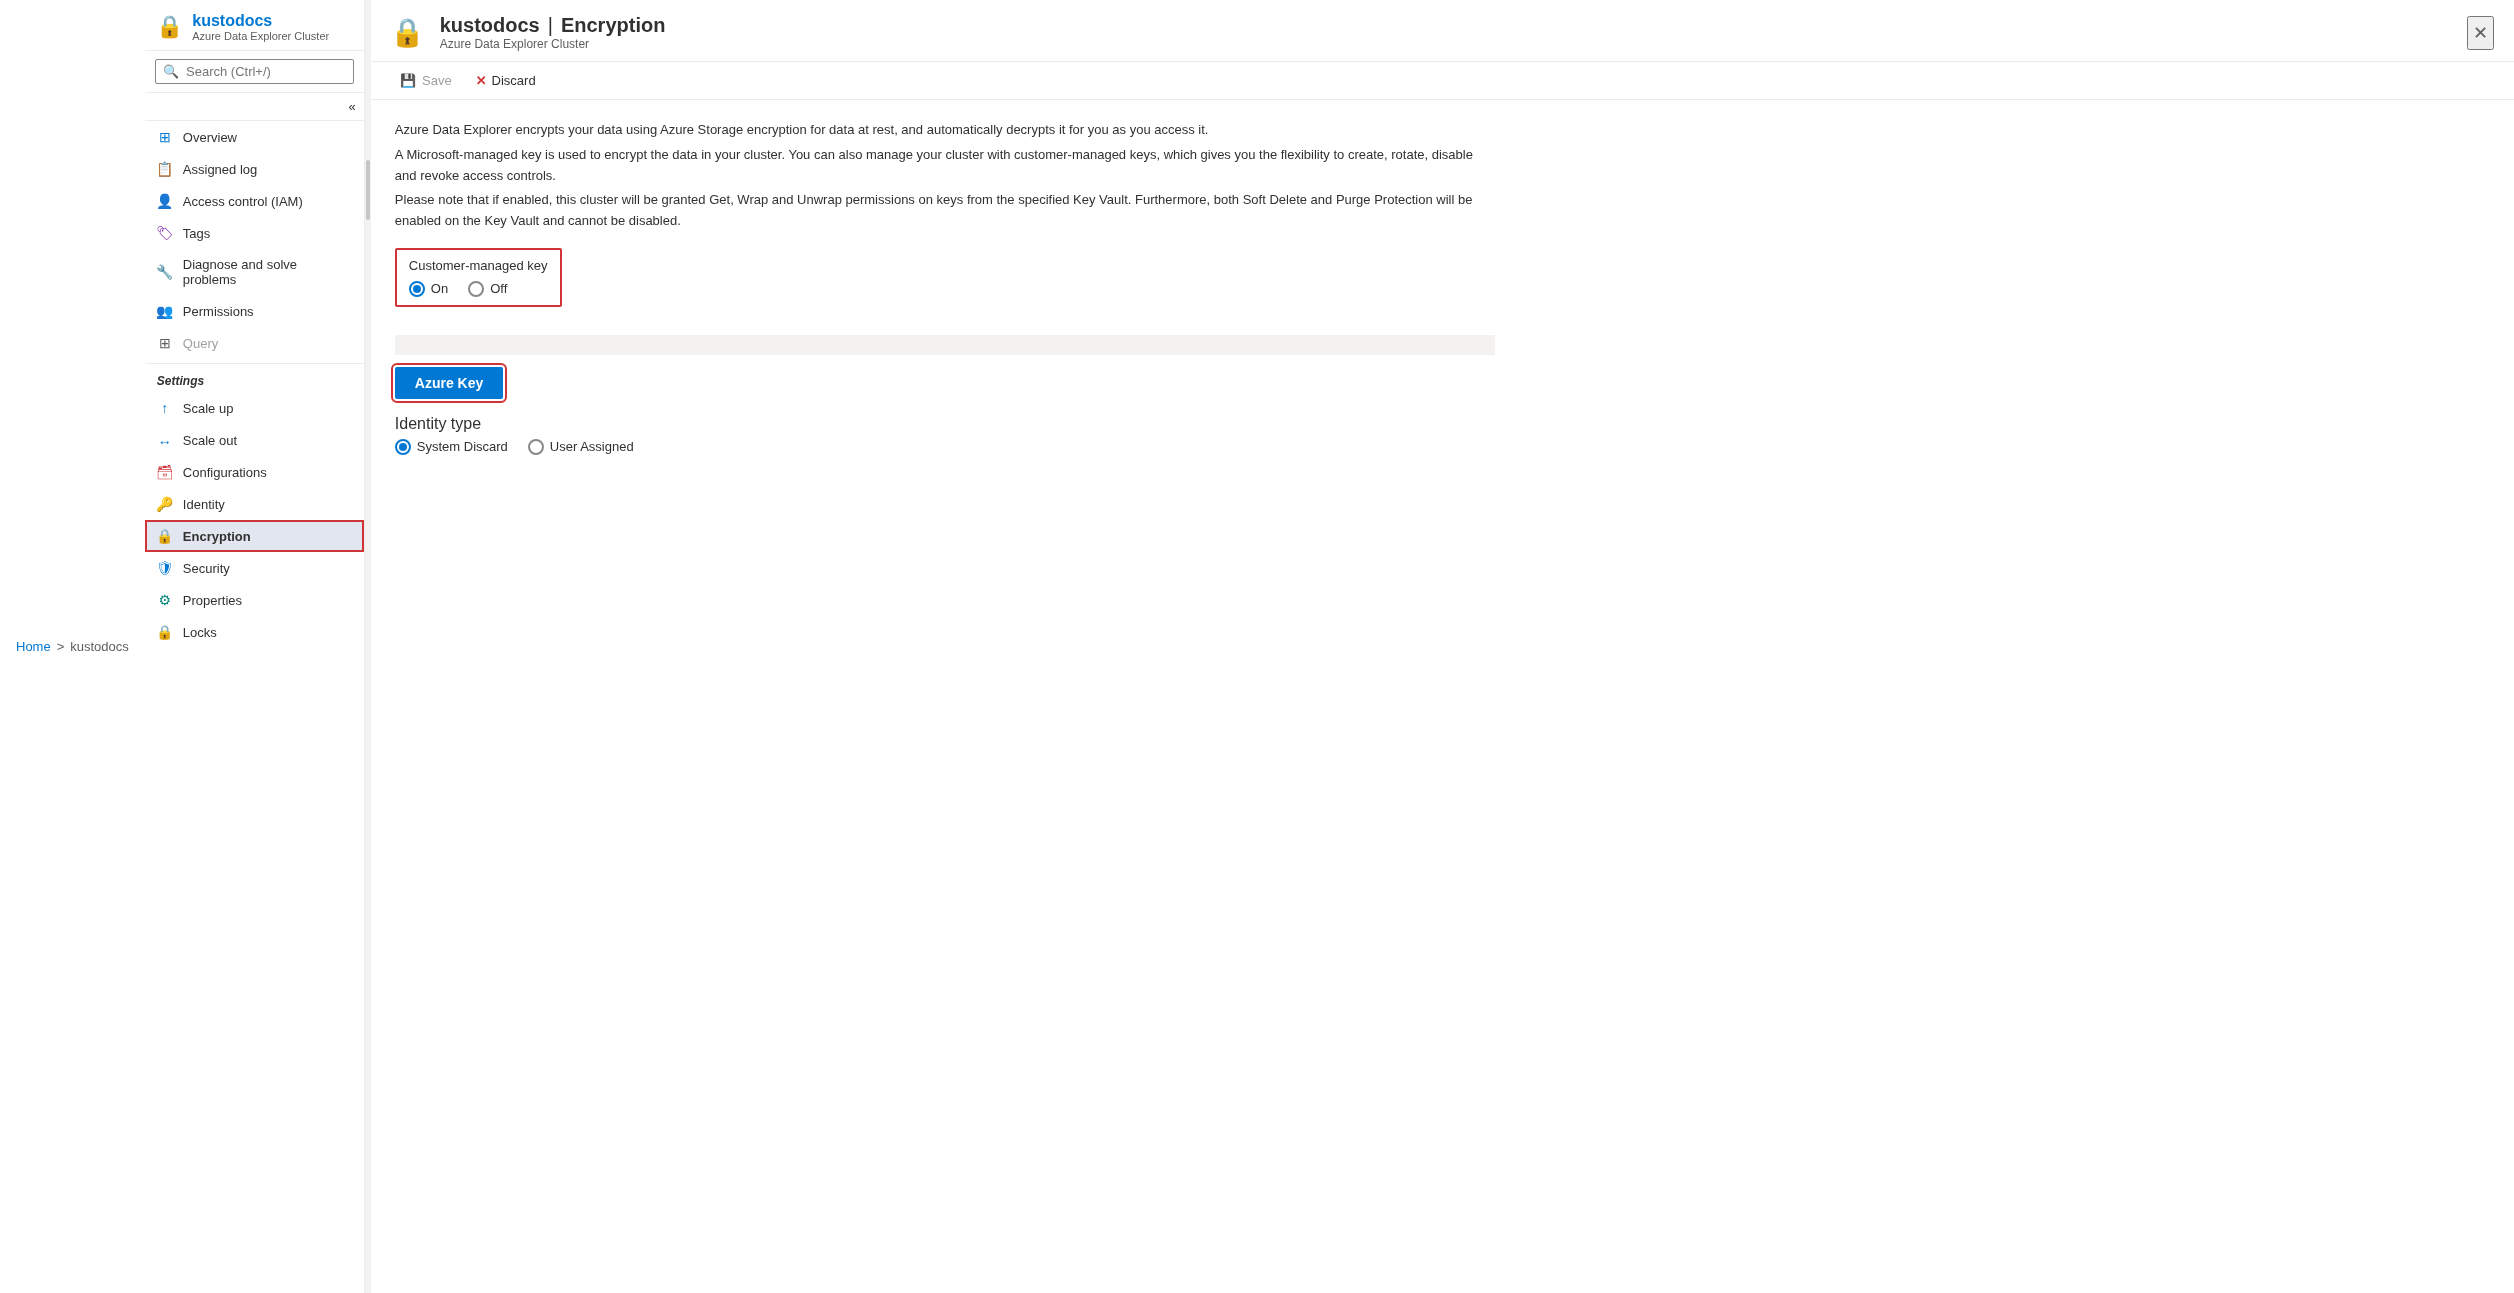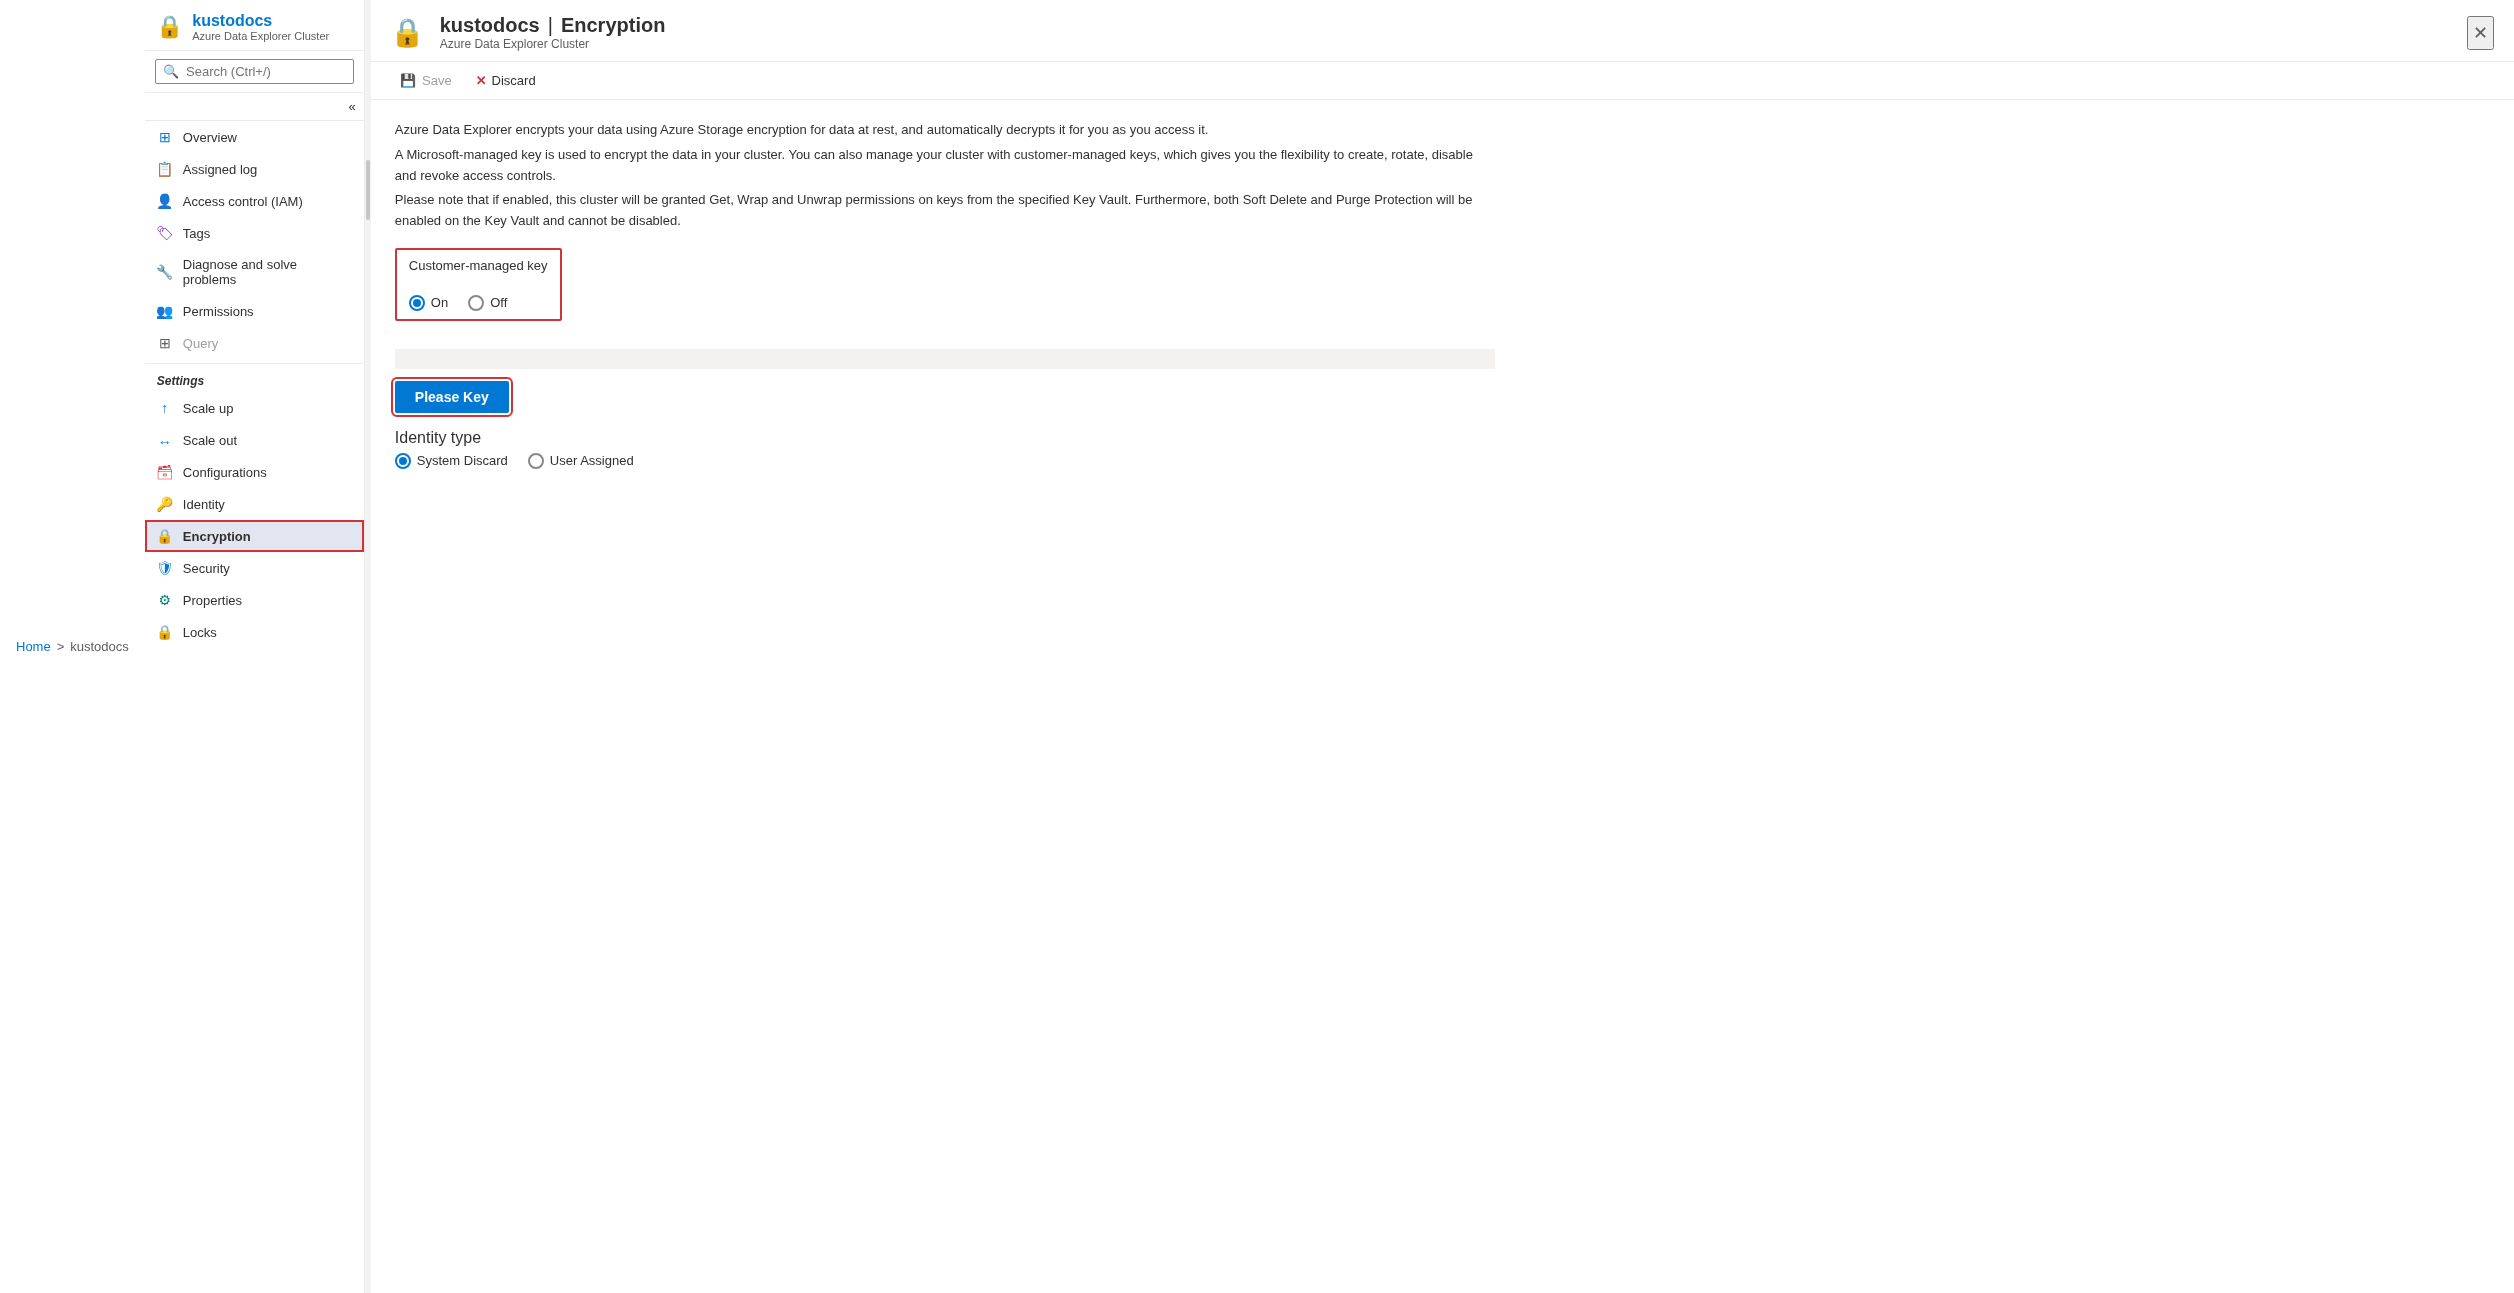--- a/index.html
+++ b/index.html
@@ -55,21 +55,21 @@
     .toolbar-btn { display: flex; align-items: center; gap: 5px; padding: 5px 10px; cursor: pointer; font-size: 13px; color: #323130; border: none; background: transparent; border-radius: 2px; }
     .toolbar-btn.disabled { color: #a19f9d; cursor: default; }
 
     
     .main-content { flex: 1; overflow-y: auto; padding: 20px 24px; }
 
     .description-text { font-size: 13px; color: #323130; line-height: 1.6; max-width: 1100px; margin-bottom: 16px; }
 
     
     .cmk-section { border: 2px solid #d13438; display: inline-block; padding: 8px 12px; margin-bottom: 16px; border-radius: 2px; }
-    .cmk-label { font-size: 13px; color: #323130; margin-bottom: 22px; }
+    .cmk-label { font-size: 13px; color: #323130; margin-bottom: 8px; }
     .radio-group { display: flex; gap: 20px; align-items: center; }
     .radio-option { display: flex; align-items: center; gap: 6px; cursor: pointer; font-size: 13px; color: #323130; }
     .radio-circle { width: 16px; height: 16px; border-radius: 50%; border: 2px solid #0078d4; display: flex; align-items: center; justify-content: center; }
     .radio-circle.checked::after { content: ''; width: 8px; height: 8px; border-radius: 50%; background: #0078d4; display: block; }
     .radio-circle.unchecked { border-color: #8a8886; }
 
     
     .select-key-btn-wrapper { margin-bottom: 16px; }
     .select-key-btn { background: #0078d4; color: #fff; border: none; padding: 8px 20px; font-size: 14px; font-weight: 600; cursor: pointer; border-radius: 2px; outline: 2px solid #d13438; outline-offset: 2px; }
 
@@ -246,21 +246,21 @@
               <span>Off</span>
             </label>
           </div>
         </div>
 
         
         <div style="height: 20px; background: #f3f2f1; max-width: 1100px; margin: 12px 0;"></div>
 
         
         <div class="select-key-btn-wrapper">
-          <button class="select-key-btn">Please Key</button>
+          <button class="select-key-btn">Azure Key</button>
         </div>
 
         
         <div class="identity-section">
           <div class="identity-label">Identity type</div>
           <div class="radio-group">
             <label class="radio-option">
               <div class="radio-circle checked"></div>
               <span>System Discard</span>
             </label>

